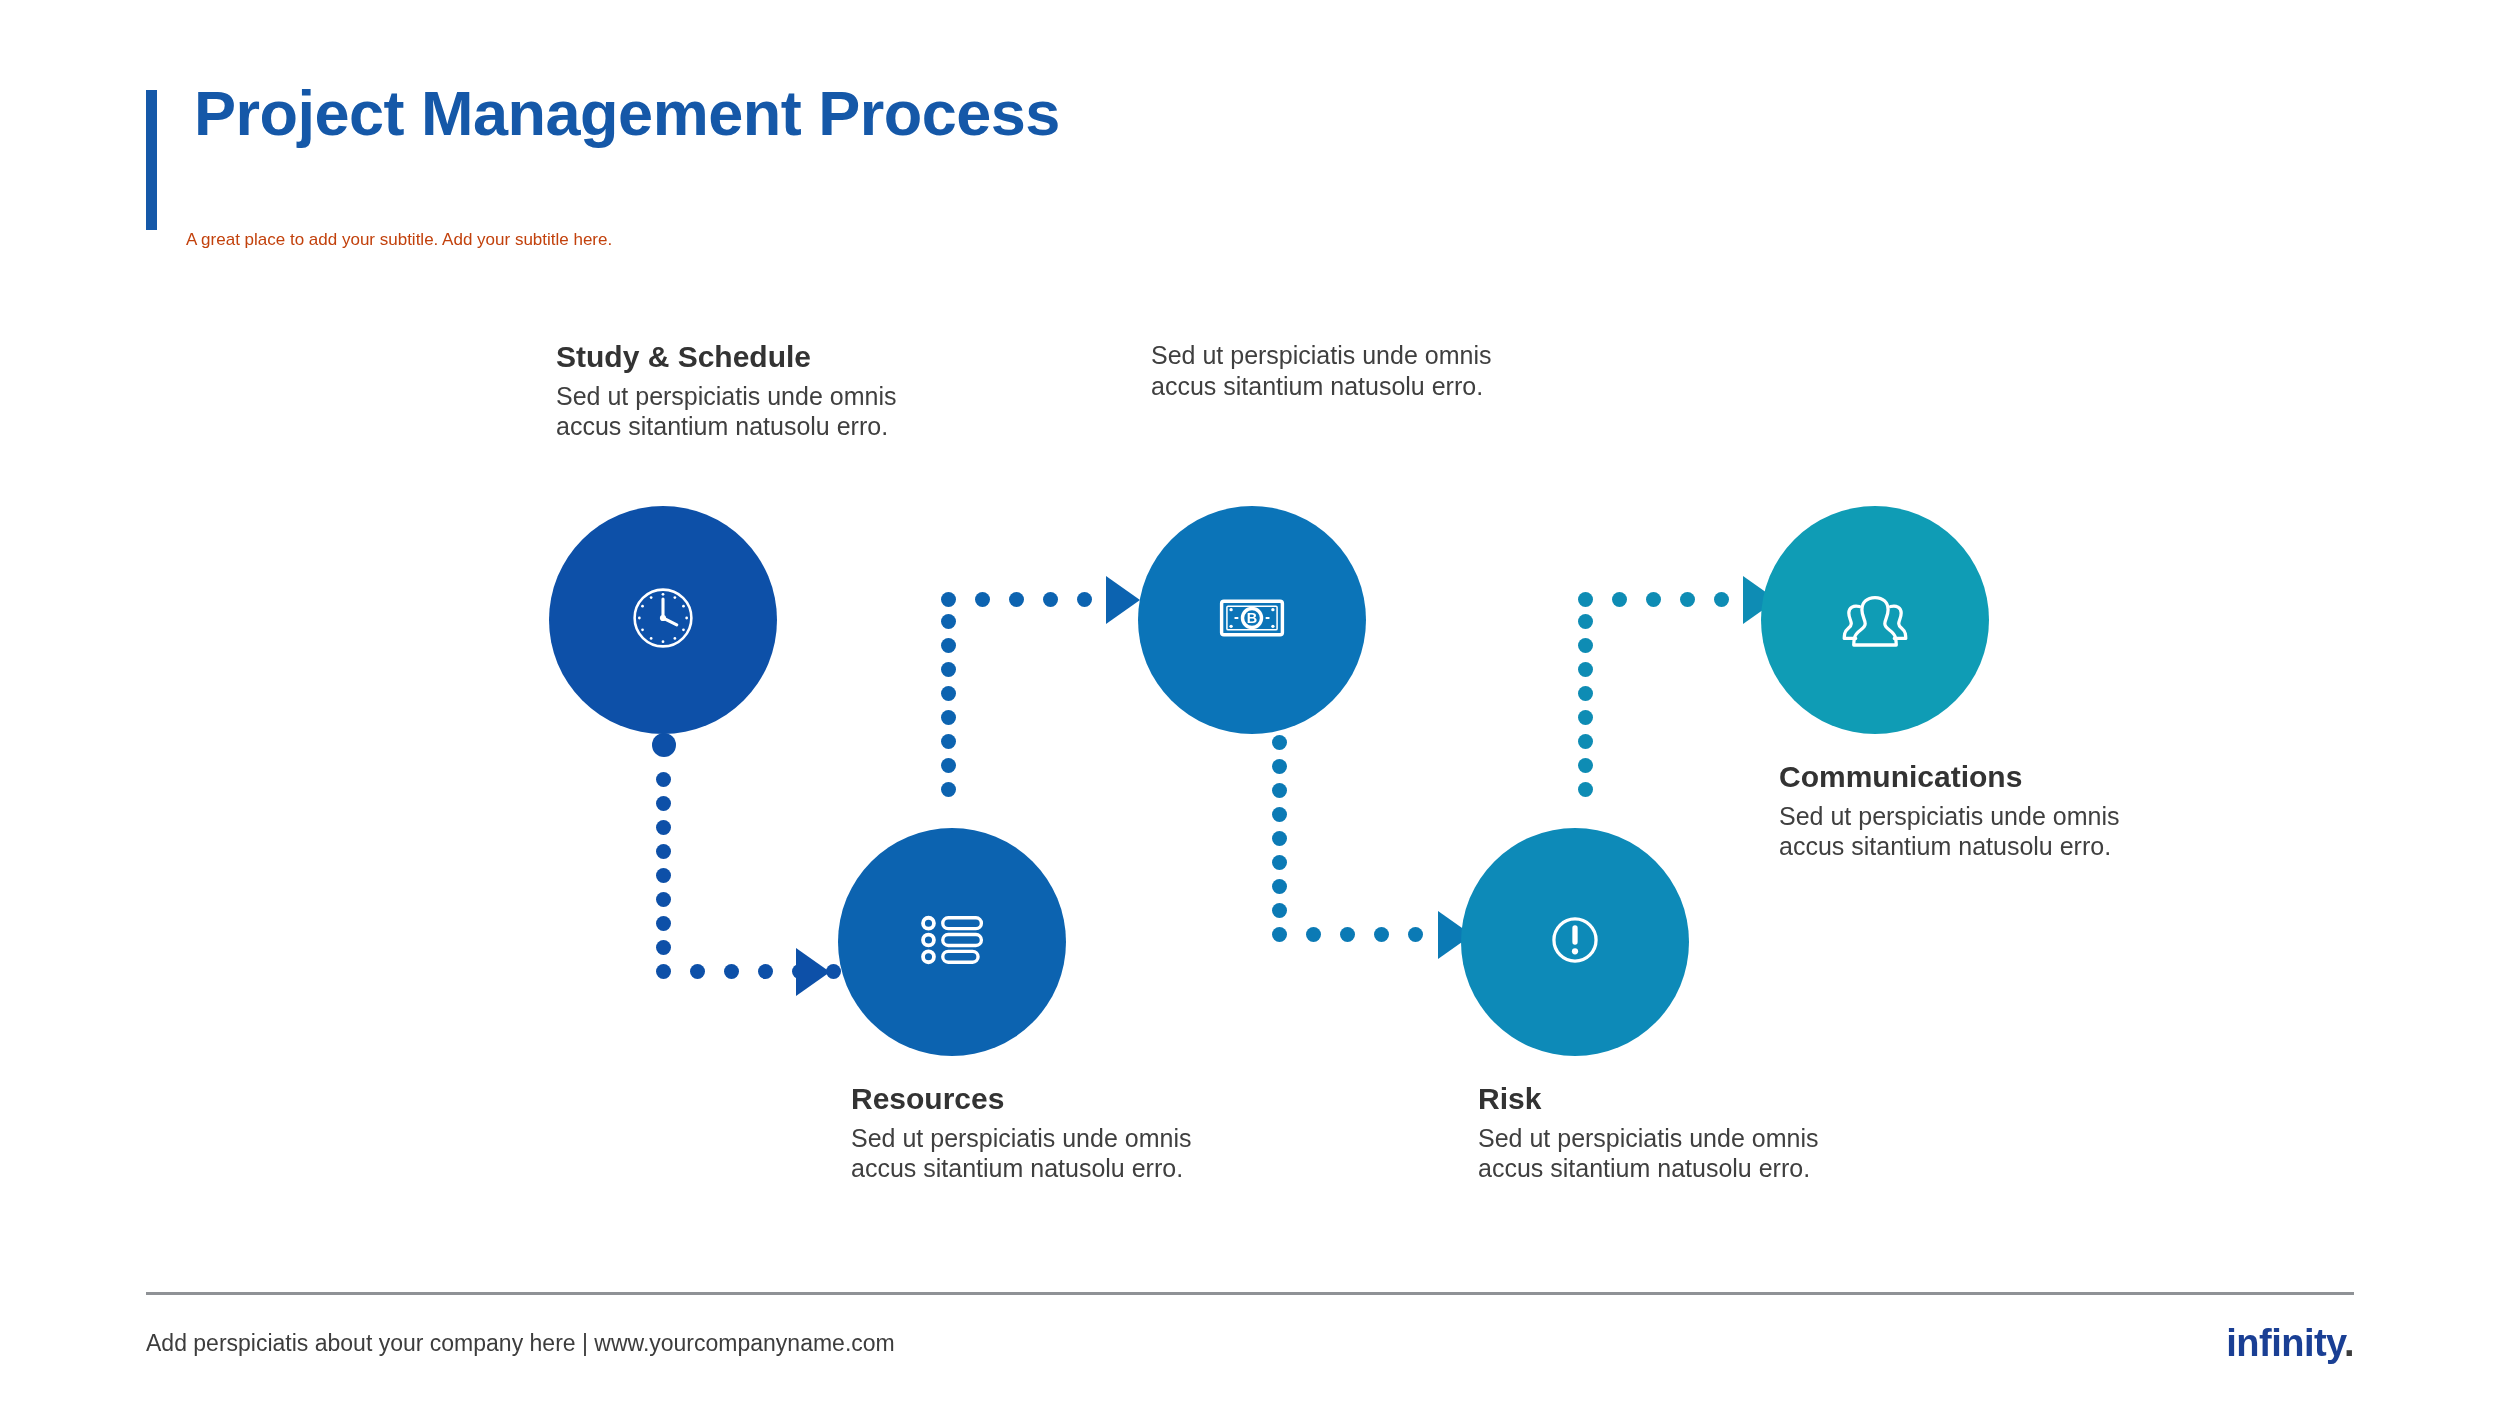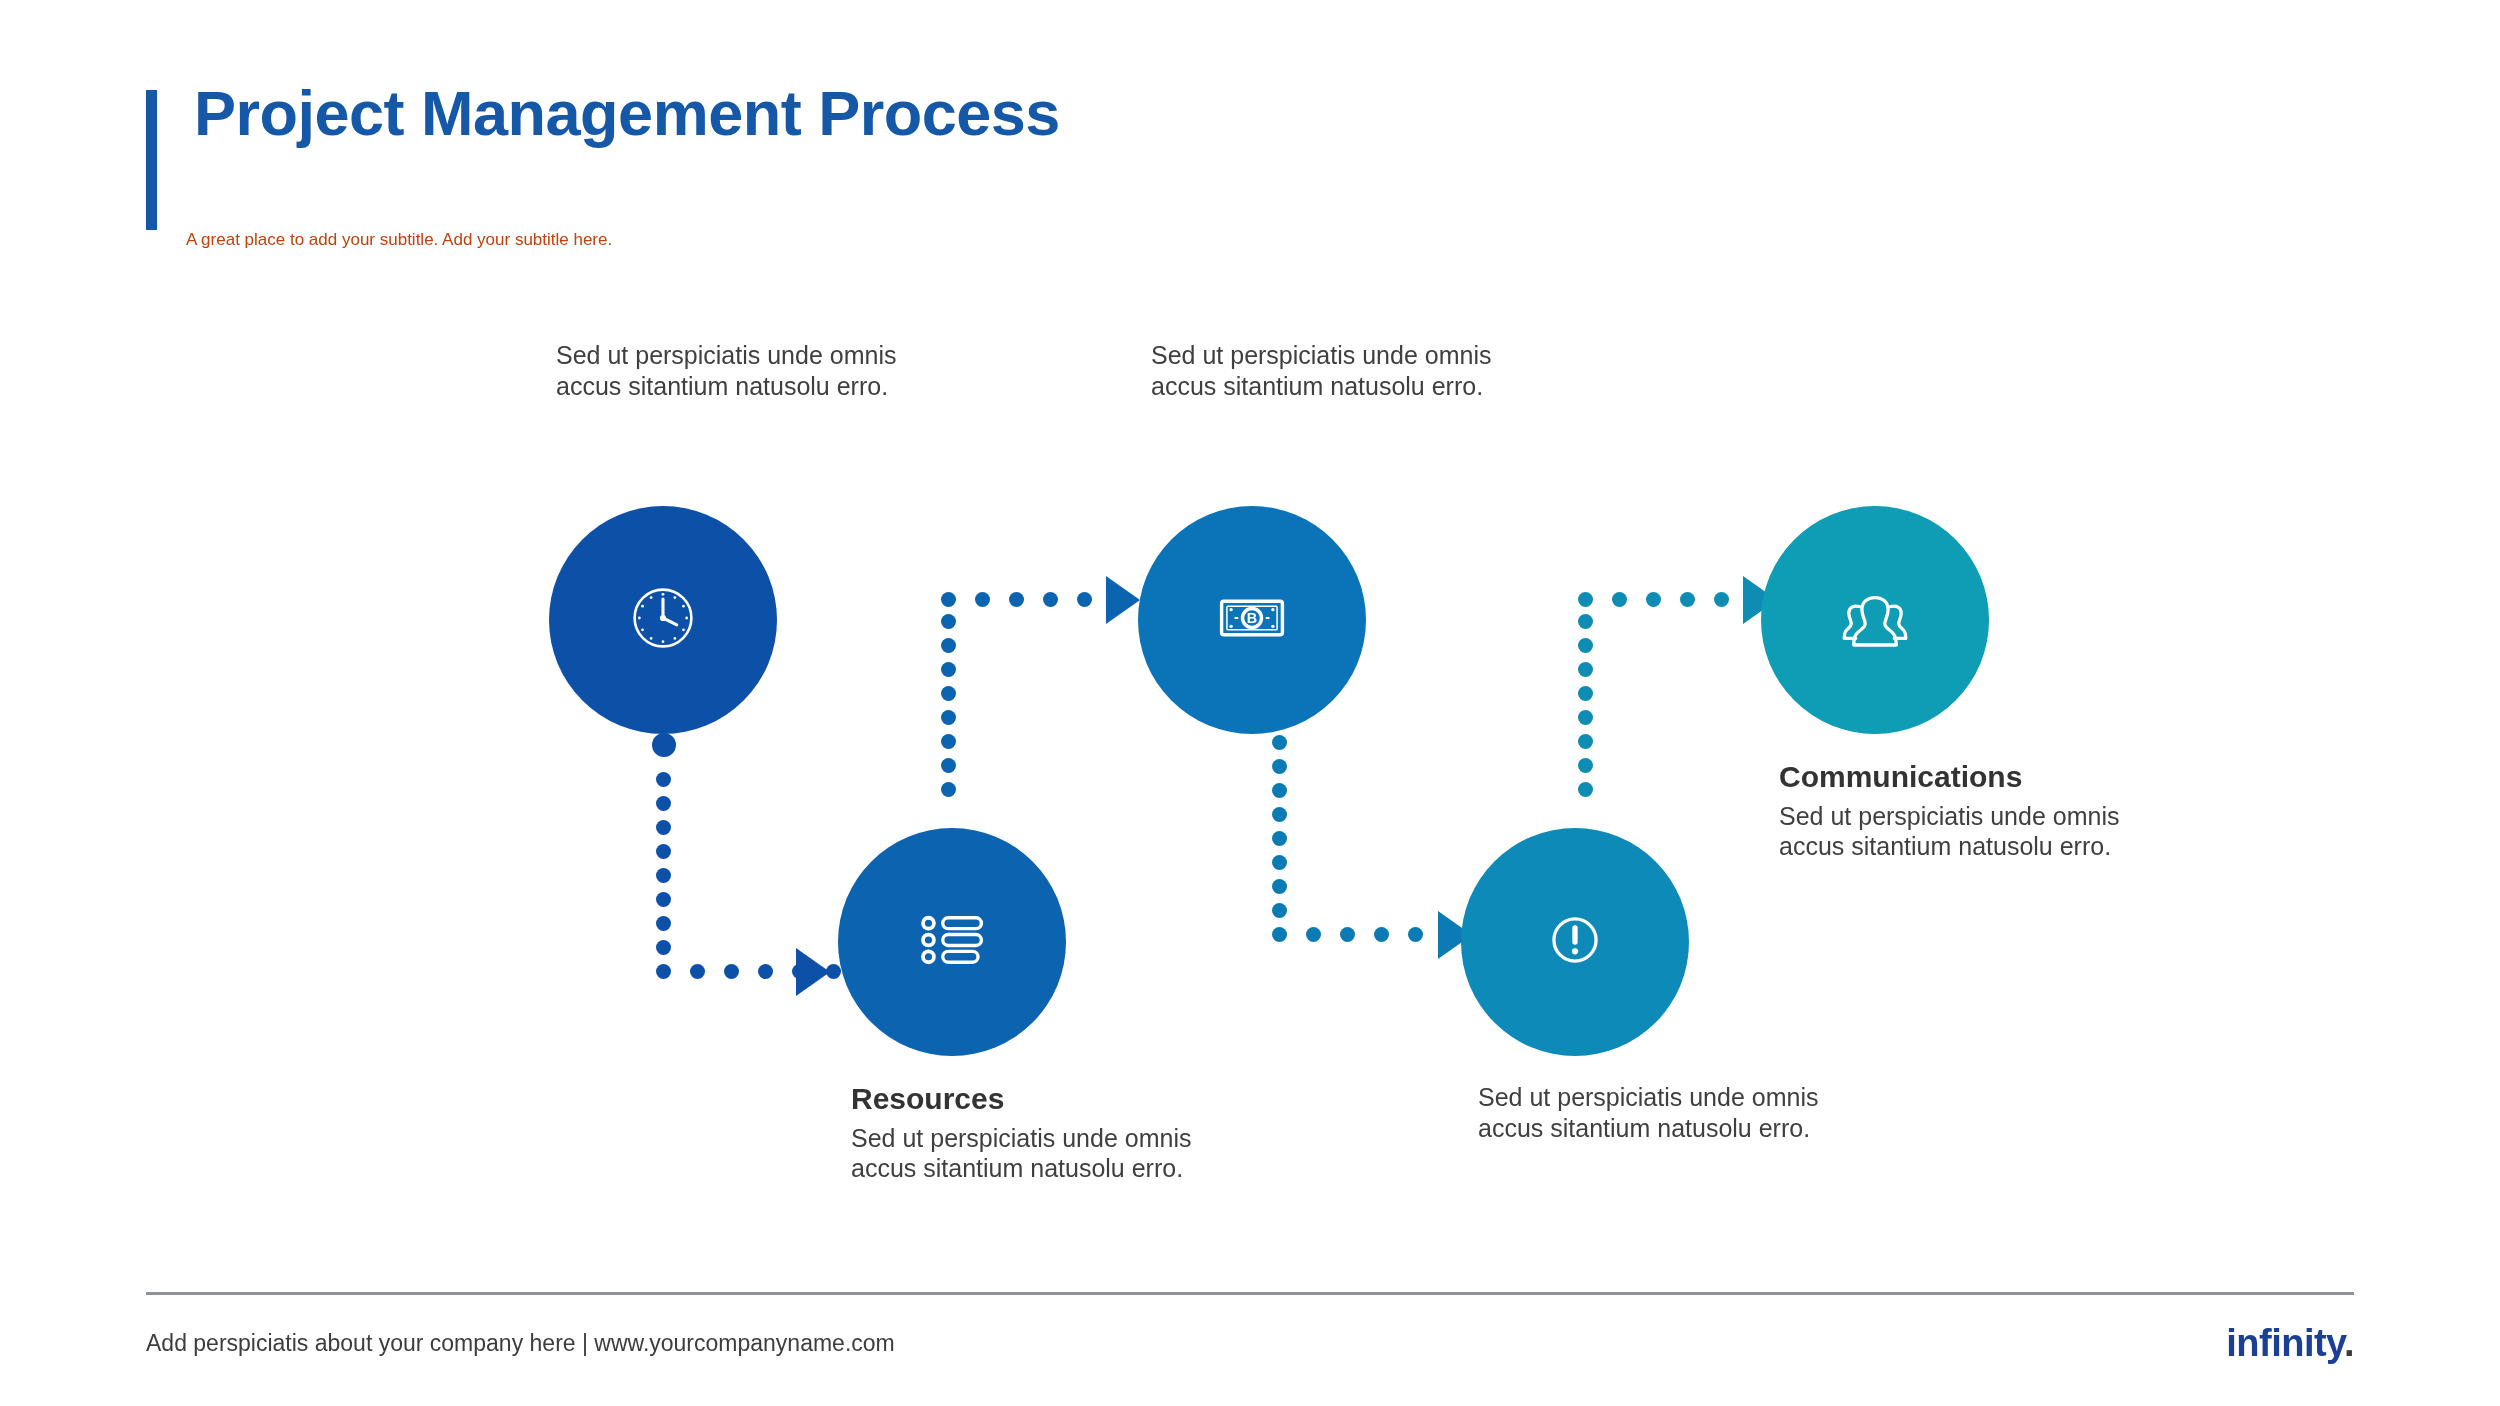--- a/index.html
+++ b/index.html
@@ -107,20 +107,21 @@
 
   <div class="dot" style="left:1578px;top:592px;width:15px;height:15px;background:#0e8cb4;"></div>
   <div class="dot" style="left:1612px;top:592px;width:15px;height:15px;background:#0e8cb4;"></div>
   <div class="dot" style="left:1646px;top:592px;width:15px;height:15px;background:#0e8cb4;"></div>
   <div class="dot" style="left:1680px;top:592px;width:15px;height:15px;background:#0e8cb4;"></div>
   <div class="dot" style="left:1714px;top:592px;width:15px;height:15px;background:#0e8cb4;"></div>
   <div class="arrowhead" style="left:1743px;top:576px;border-width:24px 0 24px 34px;border-color:transparent transparent transparent #0e8cb4;"></div>
 </div>
 
 <div class="node-label" style="left:556px;top:340px;width:450px;">
+  <div class="node-title">Study &amp; Schedule</div>
   <div class="node-desc">Sed ut perspiciatis unde omnis
 accus sitantium natusolu erro.</div>
 </div>
 <div class="node-circle" style="left:549px;top:506px;width:228px;height:228px;background:#0d50a8;">
   <span>
     <svg width="86" height="86" viewBox="0 0 100 100" fill="none" stroke="#ffffff" stroke-width="3">
       <circle cx="50" cy="50" r="33"></circle>
       <path d="M50 28 L50 50 L66 58" stroke-linecap="round" stroke-width="3.6"></path>
       <circle cx="50" cy="50" r="3.6" fill="#ffffff" stroke="none"></circle>
       <g fill="#ffffff" stroke="none">
@@ -182,20 +183,21 @@
 <div class="node-circle" style="left:1461px;top:828px;width:228px;height:228px;background:#0d8ab8;">
   <span>
     <svg width="78" height="78" viewBox="0 0 100 100" fill="none">
       <circle cx="50" cy="50" r="27" stroke="#ffffff" stroke-width="4.2" fill="none"></circle>
       <rect x="46.6" y="31" width="6.8" height="25" rx="3.4" fill="#ffffff"></rect>
       <circle cx="50" cy="64.5" r="4" fill="#ffffff"></circle>
     </svg>
   </span>
 </div>
 <div class="node-label" style="left:1478px;top:1082px;width:450px;">
+  <div class="node-title">Risk</div>
   <div class="node-desc">Sed ut perspiciatis unde omnis
 accus sitantium natusolu erro.</div>
 </div>
 
 <div class="node-circle" style="left:1761px;top:506px;width:228px;height:228px;background:#0f9cb5;">
   <span>
     <svg width="90" height="90" viewBox="0 0 110 100" fill="none" stroke="#ffffff" stroke-width="4" stroke-linecap="round" stroke-linejoin="round">
       <path d="M36 36 c-7 -2 -13 1 -13 8 c0 6 3 9 3 13 c0 5 -7 6 -8 12 c-0.6 3.6 -0.6 6 -0.6 6 h14"></path>
       <path d="M74 36 c7 -2 13 1 13 8 c0 6 -3 9 -3 13 c0 5 7 6 8 12 c0.6 3.6 0.6 6 0.6 6 h-14"></path>
       <path d="M55 25 c-10 0 -16 6 -16 15 c0 8 4 12 4 17 c0 7 -11 8 -13 17 c-1 5 -1 9 -1 9 h52

